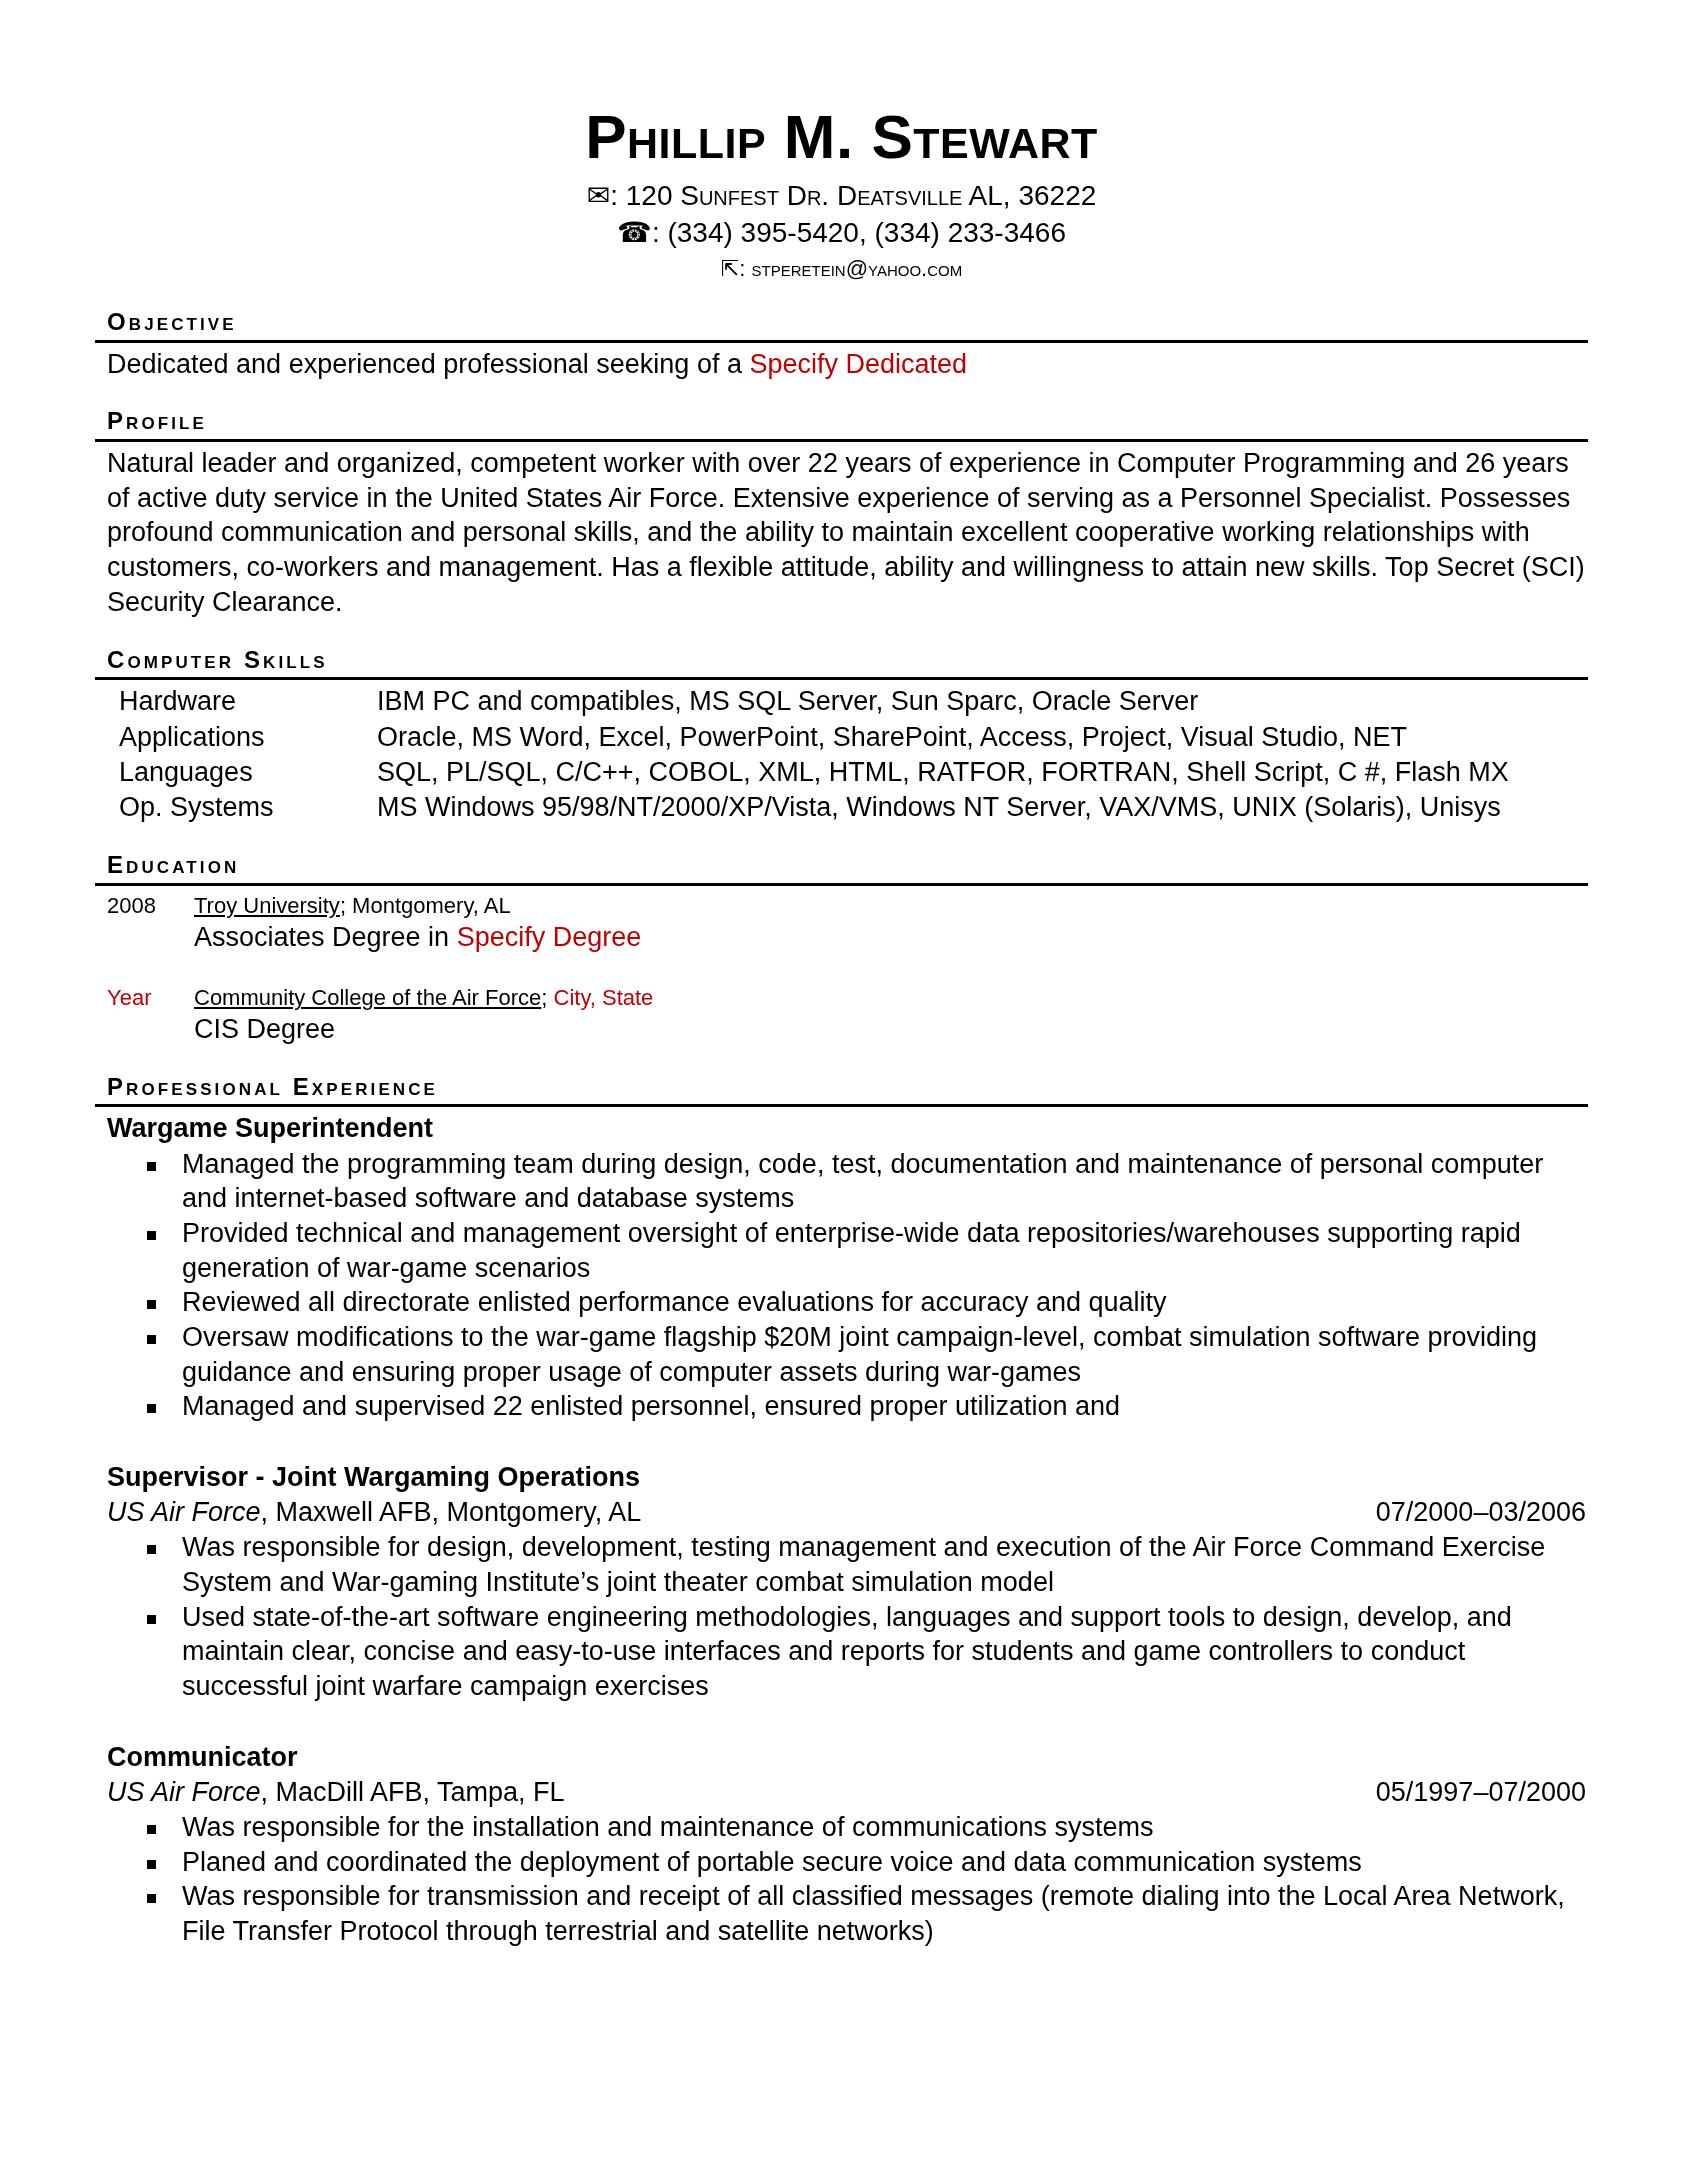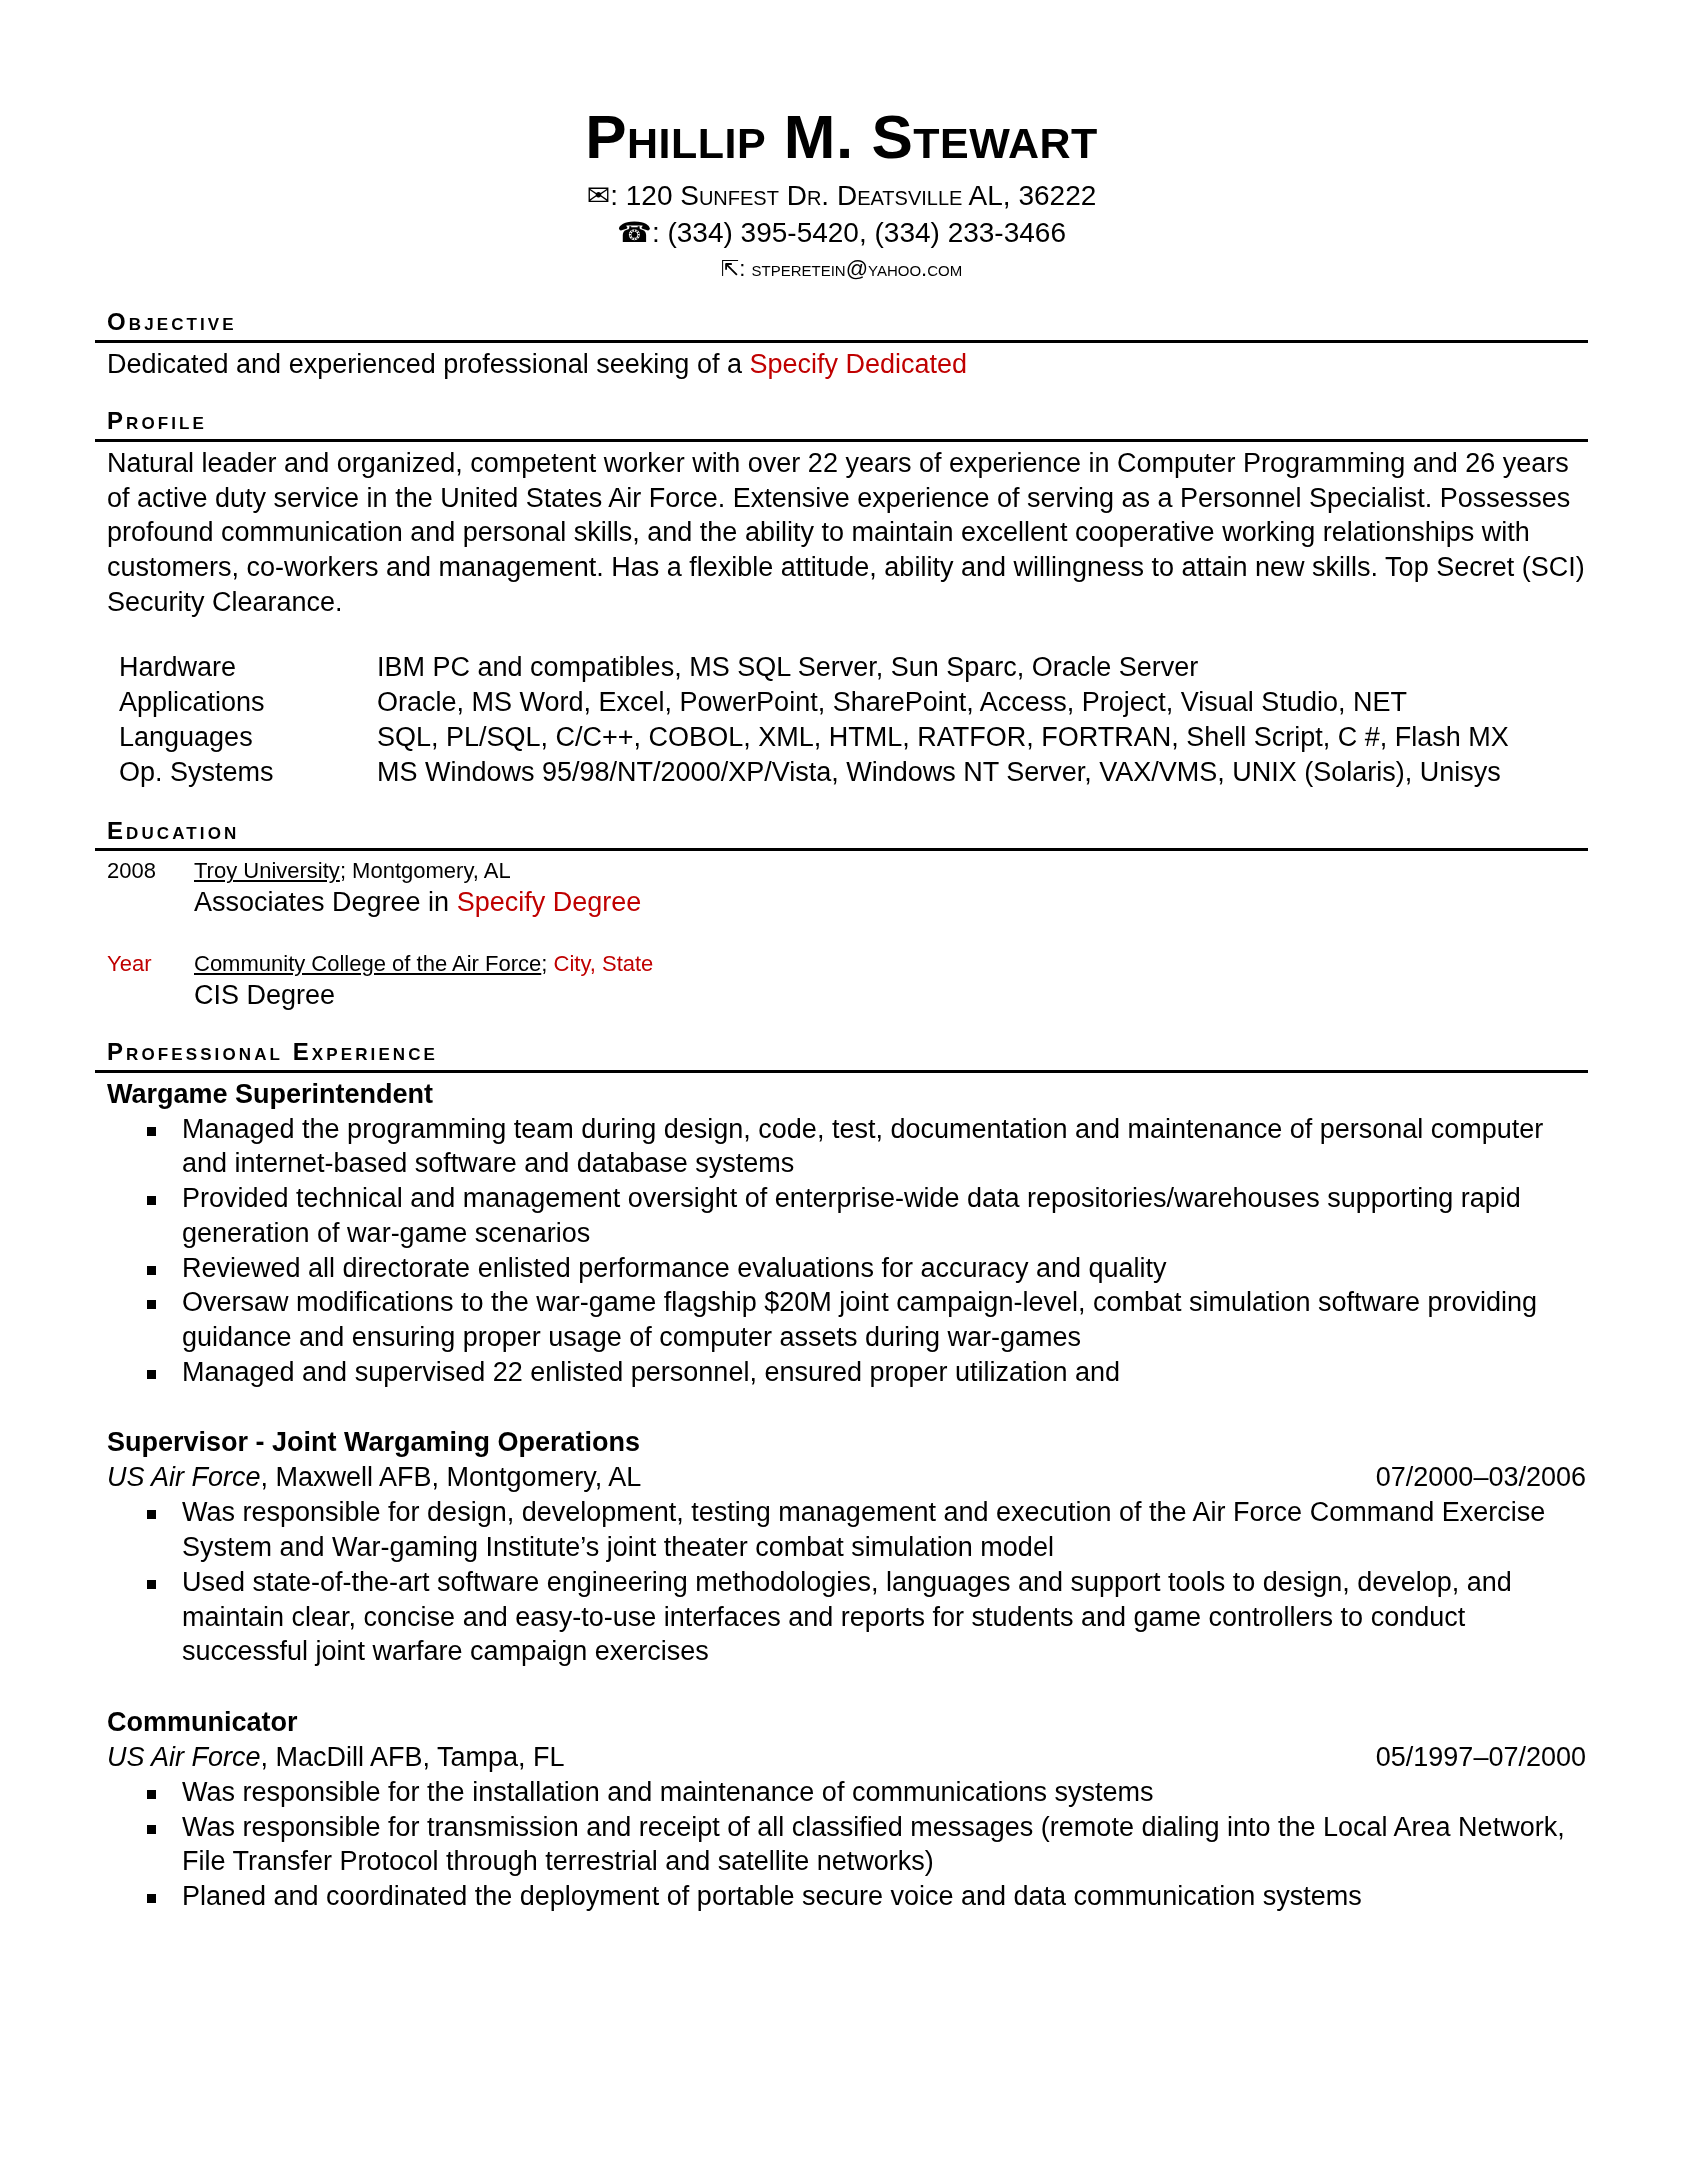--- a/index.html
+++ b/index.html
@@ -171,20 +171,21 @@
   </div>
 
   <div class="section">
     <div class="sec-head">Profile</div>
     <div class="sec-body">
       <div class="para">Natural leader and organized, competent worker with over 22 years of experience in Computer Programming and 26 years of active duty service in the United States Air Force. Extensive experience of serving as a Personnel Specialist. Possesses profound communication and personal skills, and the ability to maintain excellent cooperative working relationships with customers, co-workers and management. Has a flexible attitude, ability and willingness to attain new skills. Top Secret (SCI) Security Clearance.</div>
     </div>
   </div>
 
   <div class="section">
+    <div class="sec-head">Computer Skills</div>
     <div class="sec-body">
       <table class="skills">
         <tbody>
           <tr>
             <td class="lbl">Hardware</td>
             <td>IBM PC and compatibles, MS SQL Server, Sun Sparc, Oracle Server</td>
           </tr>
           <tr>
             <td class="lbl">Applications</td>
             <td>Oracle, MS Word, Excel, PowerPoint, SharePoint, Access, Project, Visual Studio, NET</td>
@@ -253,22 +254,22 @@
       </div>
 
       <div class="job spaced">
         <div class="job-title">Communicator</div>
         <div class="job-meta">
           <div class="job-employer"><span class="ital">US Air Force</span><span>, MacDill AFB, Tampa, FL</span></div>
           <div class="job-dates">05/1997–07/2000</div>
         </div>
         <ul class="bullets">
           <li>Was responsible for the installation and maintenance of communications systems</li>
+          <li>Planed and coordinated the deployment of portable secure voice and data communication systems</li>
           <li>Was responsible for transmission and receipt of all classified messages (remote dialing into the Local Area Network, File Transfer Protocol through terrestrial and satellite networks)</li>
-          <li>Planed and coordinated the deployment of portable secure voice and data communication systems</li>
         </ul>
       </div>
 
     </div>
   </div>
 
  </div>
 </div>
 
 

